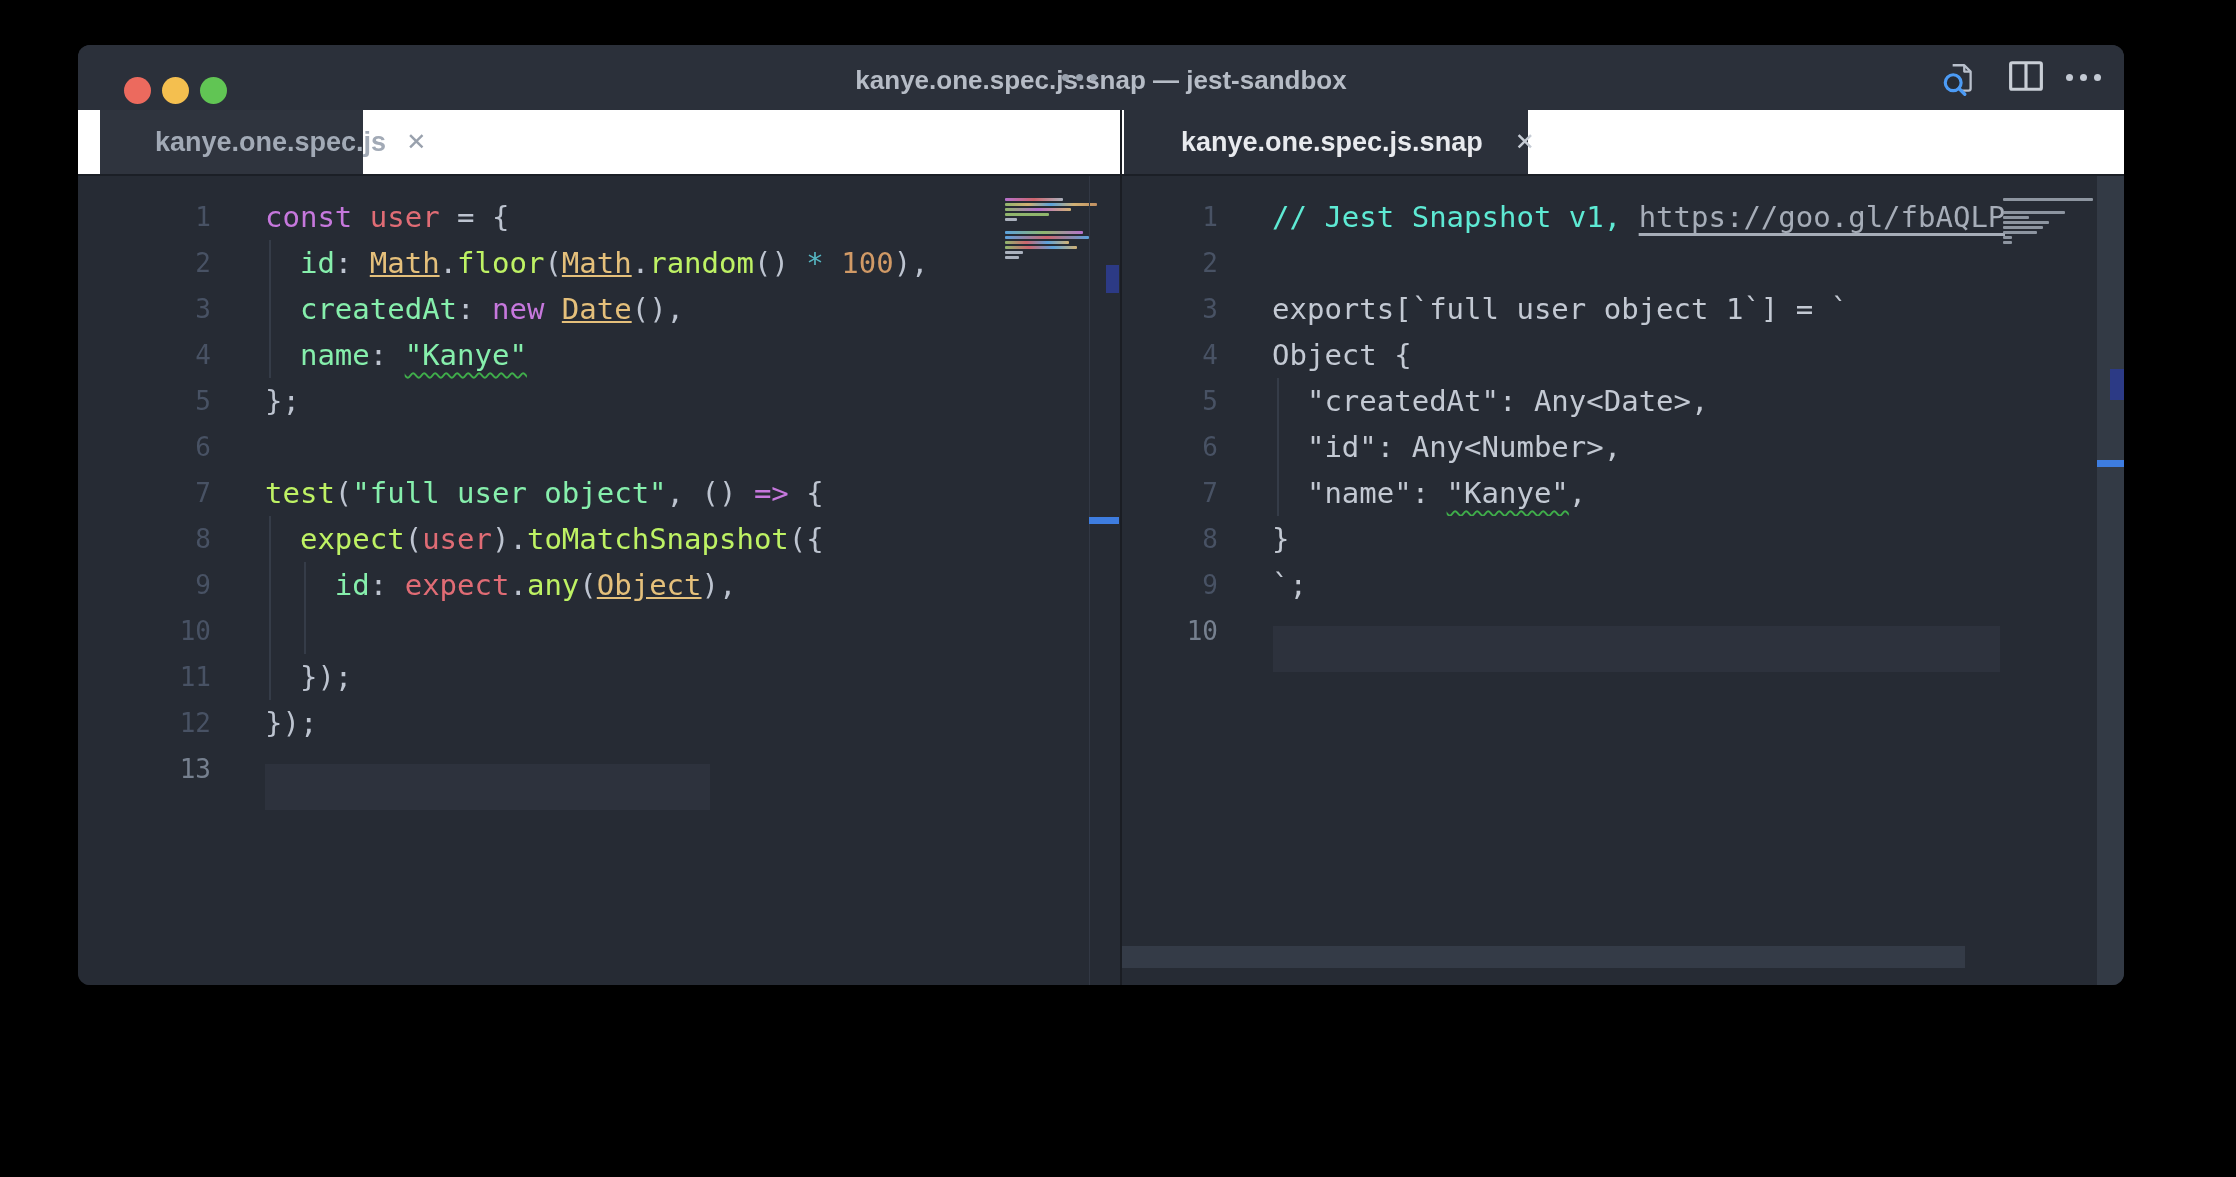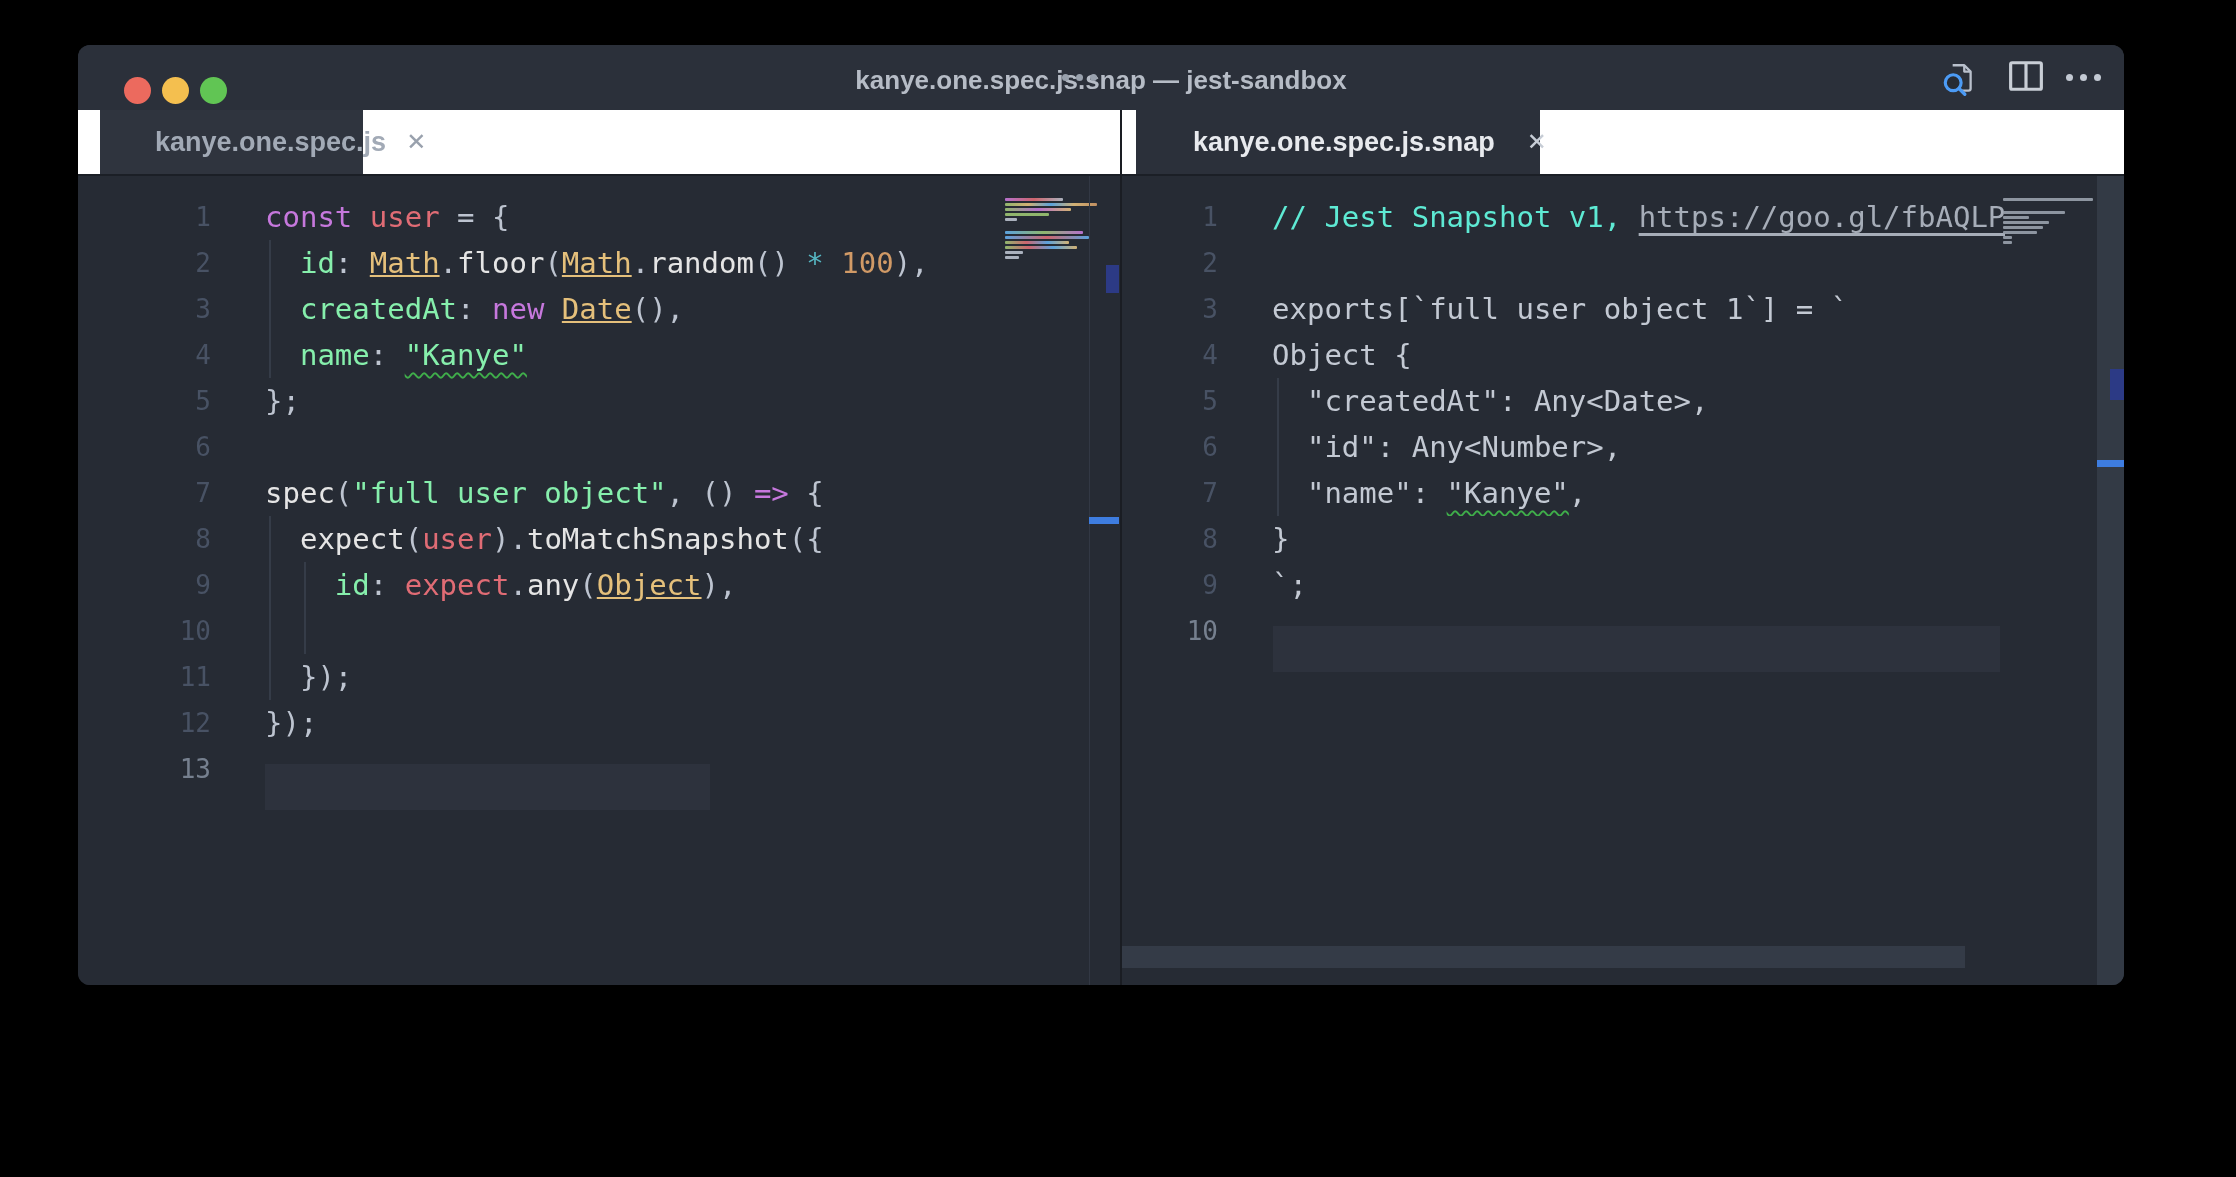--- a/index.html
+++ b/index.html
@@ -22,21 +22,21 @@
     position:absolute;left:0;right:0;top:0;height:65px;line-height:70px;
     text-align:center;color:#b6bcc6;font-size:26px;font-weight:600;
   }
   
   .tabbar{position:absolute;top:65px;height:64px;background:#ffffff;}
   .tabbar.left{left:0;width:1042px;}
   .tabbar.right{left:1044px;width:1002px;}
   .tabbar-border{position:absolute;top:129px;left:0;width:100%;height:2px;background:#1b1f26;}
   .tab{position:absolute;top:0;height:64px;display:flex;align-items:center;}
   .tab.left-active{left:22px;width:263px;background:#2f343e;padding-left:38px;box-sizing:border-box;}
-  .tab.right-active{left:14px;width:404px;background:#2b303a;padding-left:28px;box-sizing:border-box;gap:12px;}
+  .tab.right-active{left:2px;width:404px;background:#2b303a;padding-left:28px;box-sizing:border-box;gap:12px;}
   .tab .label{font-size:27px;font-weight:600;margin-left:17px;white-space:nowrap;}
   .tab.left-active .label{color:#a2aab6;}
   .tab.right-active .label{color:#e8eaee;}
   .tab .close{margin-left:20px;font-size:24px;line-height:24px;cursor:default;}
   .tab.left-active .close{color:#99a1ad;}
   .tab.right-active .close{color:#c6ccd5;}
   .dots{position:absolute;display:flex;gap:7px;align-items:center;height:28px;}
   .dots i{width:7px;height:7px;border-radius:50%;background:#c3c9d3;display:block;}
   .dots.dim i{background:#99a1ad;}
   .dots.left-more{left:984px;top:18px;}
@@ -51,21 +51,21 @@
   .divider{position:absolute;left:1042px;top:65px;width:2px;height:875px;background:#1a1d23;}
   .line{position:relative;display:flex;height:46px;line-height:46px;
         font-family:"DejaVu Sans Mono",monospace;font-size:29px;white-space:pre;}
   .ln{flex:none;text-align:right;color:#485264;font-size:26px;}
   .leftpane .ln{width:133px;}
   .rightpane .ln{width:96px;}
   .line.current .ln{color:#76808f;}
   .code{padding-left:54px;}
   .rightpane .code-clip{max-width:888px;overflow:hidden;}
   
-  .tok-k{color:#c678dd;} .tok-v{color:#e06c75;} .tok-f{color:#e5e5e5;}
+  .tok-k{color:#c678dd;} .tok-v{color:#e06c75;} .tok-f{color:#bef264;}
   .tok-t{color:#e5c07b;text-decoration:underline;} .tok-n{color:#d19a66;} .tok-o{color:#56b6c2;}
   .tok-s{color:#86efac;} .tok-p{color:#bdc4d0;} .tok-c{color:#5eead4;}
   .tok-w{color:#c3c9d3;}
   .tok-u{color:#a6adb8;text-decoration-line:underline;text-decoration-thickness:2.5px;text-underline-offset:6px;}
   .squiggle{text-decoration-line:underline;text-decoration-style:wavy;
             text-decoration-color:#3fae4a;text-decoration-thickness:2px;
             text-underline-offset:7px;text-decoration-skip-ink:none;}
   
   .hl{position:absolute;background:#2d323d;height:46px;}
   .leftpane .hl{left:187px;width:445px;top:588px;}
@@ -147,21 +147,21 @@
     <div class="guide" style="left:191px;top:64px;height:138px;"></div>
     <div class="guide" style="left:191px;top:340px;height:184px;"></div>
     <div class="guide" style="left:226px;top:386px;height:92px;"></div>
     <div id="left-lines">
         <div class="line"><span class="ln">1</span><span class="code"><span class="tok-k">const </span><span class="tok-v">user</span><span class="tok-p"> = {</span></span></div>
         <div class="line"><span class="ln">2</span><span class="code"><span class="tok-p">  </span><span class="tok-s">id</span><span class="tok-p">: </span><span class="tok-t">Math</span><span class="tok-p">.</span><span class="tok-f">floor</span><span class="tok-p">(</span><span class="tok-t">Math</span><span class="tok-p">.</span><span class="tok-f">random</span><span class="tok-p">() </span><span class="tok-o">*</span><span class="tok-p"> </span><span class="tok-n">100</span><span class="tok-p">),</span></span></div>
         <div class="line"><span class="ln">3</span><span class="code"><span class="tok-p">  </span><span class="tok-s">createdAt</span><span class="tok-p">: </span><span class="tok-k">new</span><span class="tok-p"> </span><span class="tok-t">Date</span><span class="tok-p">(),</span></span></div>
         <div class="line"><span class="ln">4</span><span class="code"><span class="tok-p">  </span><span class="tok-s">name</span><span class="tok-p">: </span><span class="tok-s squiggle">"Kanye"</span></span></div>
         <div class="line"><span class="ln">5</span><span class="code"><span class="tok-p">};</span></span></div>
         <div class="line"><span class="ln">6</span><span class="code"></span></div>
-        <div class="line"><span class="ln">7</span><span class="code"><span class="tok-f">spec</span><span class="tok-p">(</span><span class="tok-s">"full user object"</span><span class="tok-p">, () </span><span class="tok-k">=&gt;</span><span class="tok-p"> {</span></span></div>
+        <div class="line"><span class="ln">7</span><span class="code"><span class="tok-f">test</span><span class="tok-p">(</span><span class="tok-s">"full user object"</span><span class="tok-p">, () </span><span class="tok-k">=&gt;</span><span class="tok-p"> {</span></span></div>
         <div class="line"><span class="ln">8</span><span class="code"><span class="tok-p">  </span><span class="tok-f">expect</span><span class="tok-p">(</span><span class="tok-v">user</span><span class="tok-p">).</span><span class="tok-f">toMatchSnapshot</span><span class="tok-p">({</span></span></div>
         <div class="line"><span class="ln">9</span><span class="code"><span class="tok-p">    </span><span class="tok-s">id</span><span class="tok-p">: </span><span class="tok-v">expect</span><span class="tok-p">.</span><span class="tok-f">any</span><span class="tok-p">(</span><span class="tok-t">Object</span><span class="tok-p">),</span></span></div>
         <div class="line"><span class="ln">10</span></div>
         <div class="line"><span class="ln">11</span><span class="code"><span class="tok-p">  });</span></span></div>
         <div class="line"><span class="ln">12</span><span class="code"><span class="tok-p">});</span></span></div>
         <div class="line current"><span class="ln">13</span><span class="code"></span></div>
       </div>
     <div class="mini" id="left-minimap">
         <div class="row" style="width: 58px; background: linear-gradient(90deg, rgb(198, 120, 221), rgb(224, 108, 117), rgb(185, 192, 204));"></div>
         <div class="row" style="width: 92px; background: linear-gradient(90deg, rgb(156, 197, 115), rgb(229, 192, 123), rgb(97, 175, 239), rgb(229, 192, 123), rgb(209, 154, 102));"></div>

